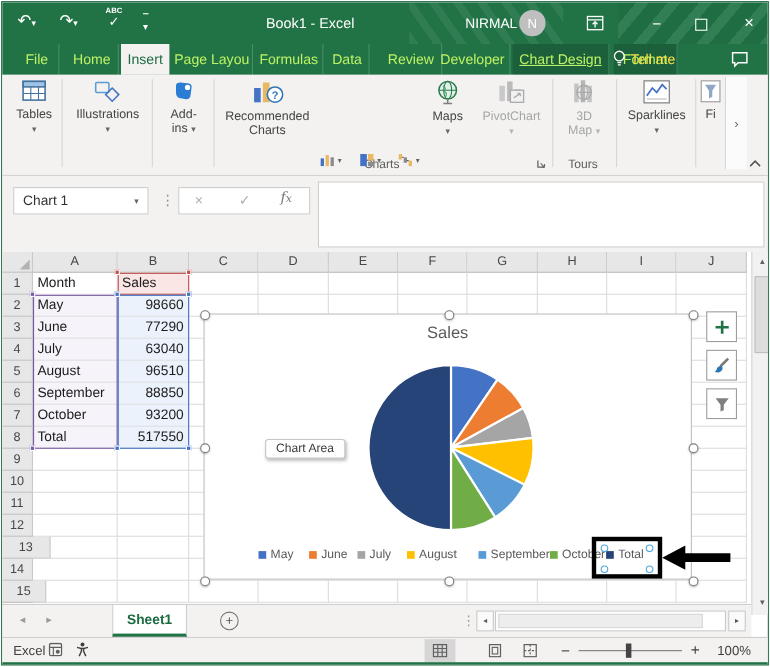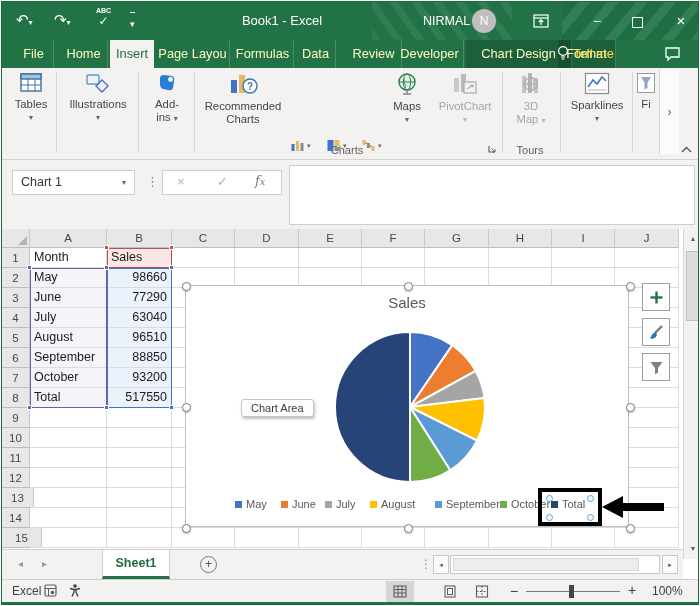--- a/index.html
+++ b/index.html
@@ -11,21 +11,21 @@
   .deco { position:absolute; pointer-events:none; }
   .qat-btn { position:absolute; top:8px; color:#fff; font-size:15px; line-height:20px; cursor:default; }
   .caret { font-size:8px; color:#fff; }
   .win-title { position:absolute; left:200px; top:11px; width:160px; text-align:center; font-size:13px; color:#fff; }
   .user-name { position:absolute; left:421px; top:12px; font-size:12.5px; color:#fff; }
   .avatar { position:absolute; left:470px; top:7px; width:24px; height:24px; border-radius:50%; background:#BFBFBF; color:#fff; font-size:12px; text-align:center; line-height:24px; }
   .winctl { position:absolute; top:0; height:38px; width:34px; text-align:center; color:#fff; font-size:14px; line-height:38px; }
 
   
   .tabrow { position:absolute; left:0; top:38px; width:100%; height:28px; background:#217346; }
-  .rtab { position:absolute; top:0; height:28px; color:#fef9c3; font-size:12.8px; line-height:28px; text-align:center; border-right:1px solid rgba(255,255,255,0.18); }
+  .rtab { position:absolute; top:0; height:28px; color:#bef264; font-size:12.8px; line-height:28px; text-align:center; border-right:1px solid rgba(255,255,255,0.18); }
   .rtab.active { background:#F3F2F1; color:#1E6B41; border-right:none; }
   .rtab.contextual { background:rgba(0,0,0,0.16); }
   .tellme { position:absolute; top:0; height:28px; color:#fde047; font-size:12.8px; line-height:28px; }
 
   
   .ribbon { position:absolute; left:0; top:66px; width:100%; height:92px; background:#F3F2F1; border-bottom:1px solid #D5D3D1; }
   .bigbtn { position:absolute; top:4px; display:flex; flex-direction:column; align-items:center; font-size:11.3px; color:#454545; line-height:13px; }
   .bigbtn .ic { margin-bottom:4px; }
   .bigbtn.disabled { color:#A6A6A6; }
   .gsep { position:absolute; top:4px; width:1px; height:80px; background:#D8D6D4; }
@@ -106,21 +106,21 @@
   <div class="tabrow">
     <div id="tabs-mount">
         <div class="rtab" style="left:12px;width:40px;">File</div>
         <div class="rtab" style="left:58px;width:48px;">Home</div>
         <div class="rtab active" style="left:108px;width:44px;">Insert</div>
         <div class="rtab" style="left:154px;width:74px;">Page Layou</div>
         <div class="rtab" style="left:230px;width:62px;">Formulas</div>
         <div class="rtab" style="left:294px;width:40px;">Data</div>
         <div class="rtab" style="left:344px;width:56px;">Review</div>
         <div class="rtab" style="left:394px;width:68px;">Developer</div>
-        <div class="rtab contextual" style="left:464px;width:106px;">Chart Design</div>
+        <div class="rtab contextual" style="left:464px;width:88px;text-decoration:underline;">Chart Design</div>
         <div class="rtab contextual" style="left:556px;width:58px;">Format</div>
       </div>
     <div class="tellme" style="left:554px;">
       <svg width="14" height="16" viewBox="0 0 14 16" style="vertical-align:-3px;">
           <circle cx="7" cy="6" r="4.4" fill="none" stroke="#fff" stroke-width="1.2"></circle>
           <line x1="5.2" y1="12" x2="8.8" y2="12" stroke="#fff" stroke-width="1.2"></line>
           <line x1="5.7" y1="14" x2="8.3" y2="14" stroke="#fff" stroke-width="1.2"></line>
         </svg>
       <span>Tell me</span>
     </div>
@@ -467,21 +467,21 @@
       <div class="cell" style="left:28px;top:239px;width:77px;height:20px;"></div>
       <div class="cell" style="left:105px;top:239px;width:65px;height:20px;"></div>
       <div class="cell" style="left:170px;top:239px;width:63px;height:20px;"></div>
       <div class="cell" style="left:233px;top:239px;width:64px;height:20px;"></div>
       <div class="cell" style="left:297px;top:239px;width:63px;height:20px;"></div>
       <div class="cell" style="left:360px;top:239px;width:63px;height:20px;"></div>
       <div class="cell" style="left:423px;top:239px;width:64px;height:20px;"></div>
       <div class="cell" style="left:487px;top:239px;width:63px;height:20px;"></div>
       <div class="cell" style="left:550px;top:239px;width:63px;height:20px;"></div>
       <div class="cell" style="left:613px;top:239px;width:64px;height:20px;"></div>
-      <div class="hcell" style="left:0;top:259px;width:32px;height:20px;line-height:20px;">13</div>
+      <div class="hcell" style="left:0;top:259px;width:44px;height:20px;line-height:20px;">13</div>
       <div class="cell" style="left:28px;top:259px;width:77px;height:20px;"></div>
       <div class="cell" style="left:105px;top:259px;width:65px;height:20px;"></div>
       <div class="cell" style="left:170px;top:259px;width:63px;height:20px;"></div>
       <div class="cell" style="left:233px;top:259px;width:64px;height:20px;"></div>
       <div class="cell" style="left:297px;top:259px;width:63px;height:20px;"></div>
       <div class="cell" style="left:360px;top:259px;width:63px;height:20px;"></div>
       <div class="cell" style="left:423px;top:259px;width:64px;height:20px;"></div>
       <div class="cell" style="left:487px;top:259px;width:63px;height:20px;"></div>
       <div class="cell" style="left:550px;top:259px;width:63px;height:20px;"></div>
       <div class="cell" style="left:613px;top:259px;width:64px;height:20px;"></div>

